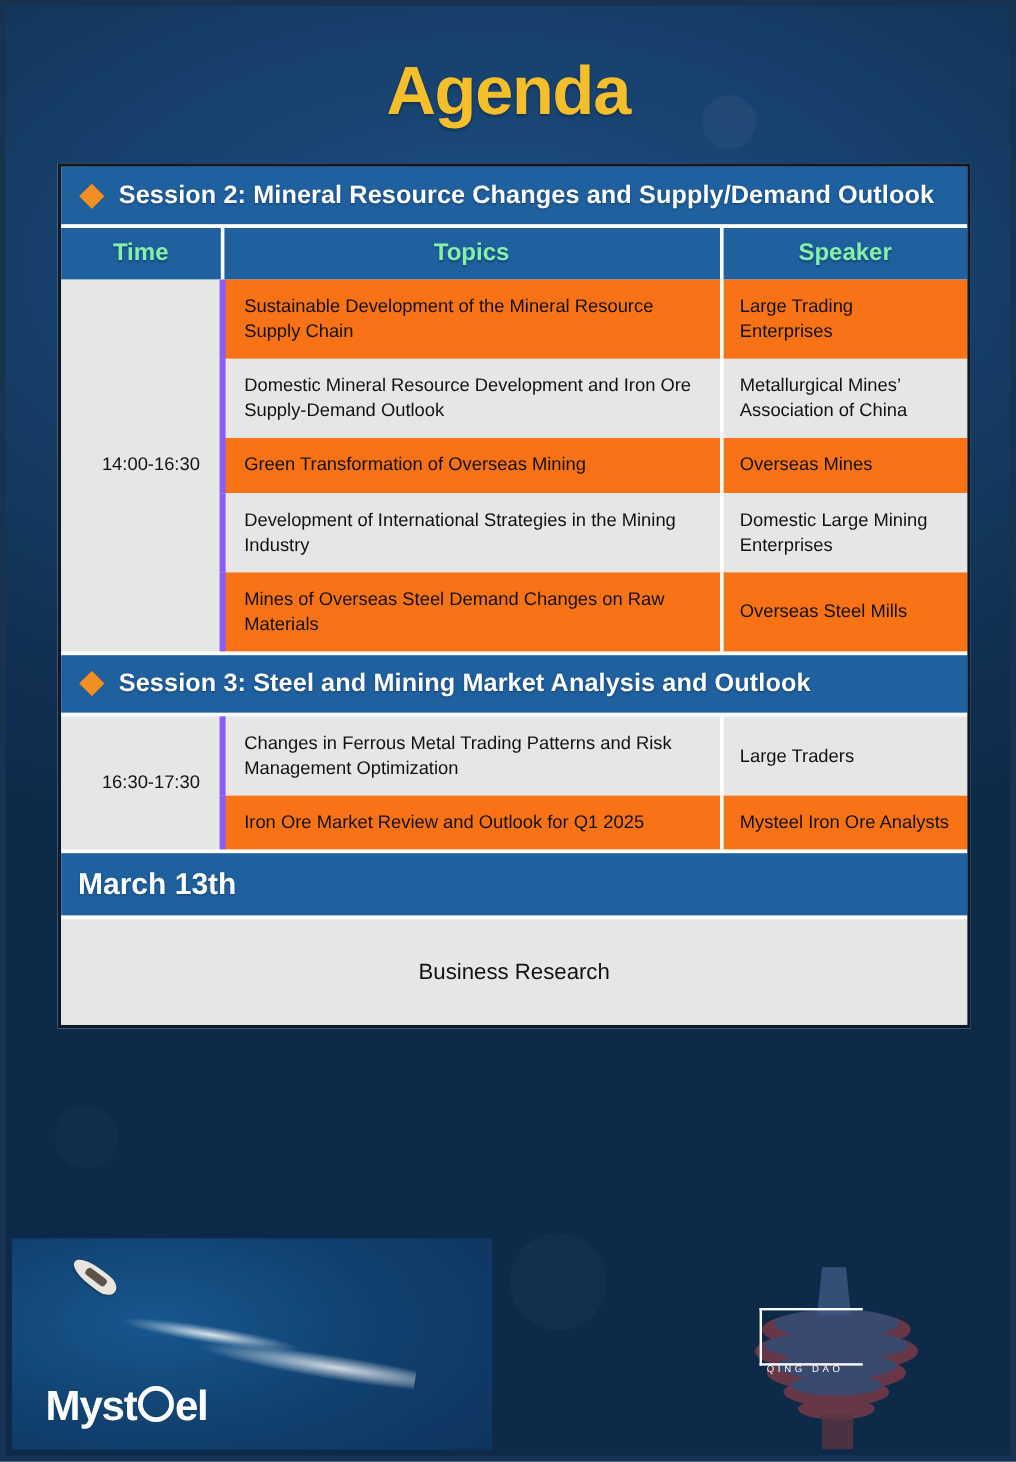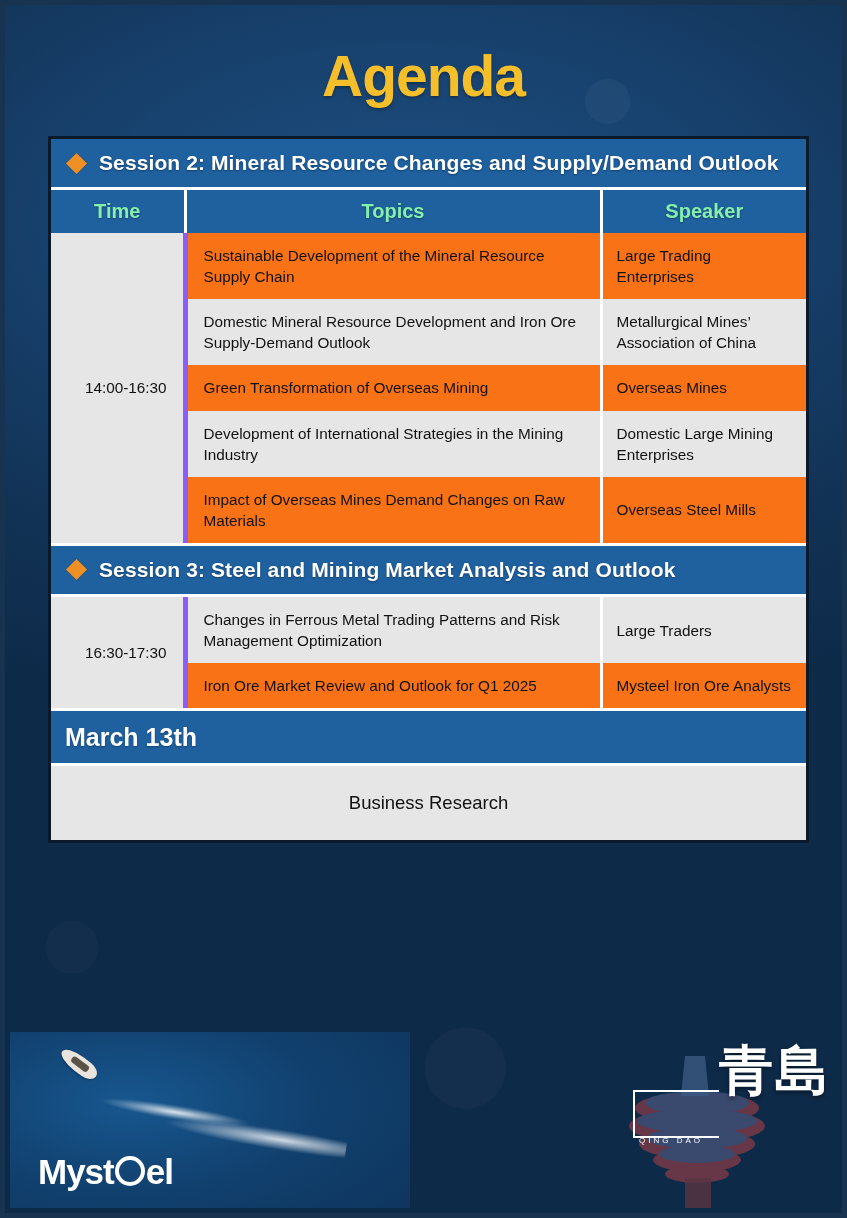--- a/index.html
+++ b/index.html
@@ -94,21 +94,21 @@
 
   .date-bar{
     background:#1f609f;color:#fff;
     height:52px;display:flex;align-items:center;
     padding-left:14px;
     font-size:25px;font-weight:bold;
     text-shadow:0 1px 2px rgba(0,0,0,.3);
   }
   .closing{
     background:#e6e6e6;color:#111;
-    height:74px;display:flex;align-items:center;justify-content:center;
+    height:88px;display:flex;align-items:center;justify-content:center;
     font-size:18.5px;
   }
 
   
   .boat-wrap{
     position:absolute;left:5px;bottom:5px;width:400px;height:176px;
     overflow:hidden;
     background:
       radial-gradient(ellipse 420px 200px at 30% 40%, #17578f 0%, #11406e 45%, #0d3159 100%);
   }
@@ -204,21 +204,21 @@
         </tr>
         <tr class="norm">
           <td class="topic">Green Transformation of Overseas Mining</td>
           <td class="speaker">Overseas Mines</td>
         </tr>
         <tr class="alt">
           <td class="topic">Development of International Strategies in the Mining Industry</td>
           <td class="speaker">Domestic Large Mining Enterprises</td>
         </tr>
         <tr class="norm">
-          <td class="topic">Impact of Overseas Mines Demand Changes on Raw Materials</td>
+          <td class="topic">Mines of Overseas Steel Demand Changes on Raw Materials</td>
           <td class="speaker">Overseas Steel Mills</td>
         </tr>
       </tbody>
     </table>
 
     <div class="gap"></div>
 
     <div class="session-bar">
       <span class="diamond"></span>
       <span>Session 3: Steel and Mining Market Analysis and Outlook</span>
@@ -276,16 +276,15 @@
         <ellipse cx="86" cy="73" rx="60" ry="12"></ellipse>
         <ellipse cx="86" cy="90" rx="50" ry="11"></ellipse>
         <ellipse cx="86" cy="106" rx="38" ry="9"></ellipse>
       </g>
       <path d="M74 8 L94 8 L98 48 L70 48 Z" fill="#3c5a82" opacity=".8"></path>
       <rect x="74" y="130" width="26" height="30" fill="#5a3542" opacity=".8"></rect>
     </svg>
     <div class="qd-box">
       <span>QING DAO</span>
     </div>
-    <div class="qd-cal">青島</div>
   </div>
 
 </div>
 
 </body></html>

